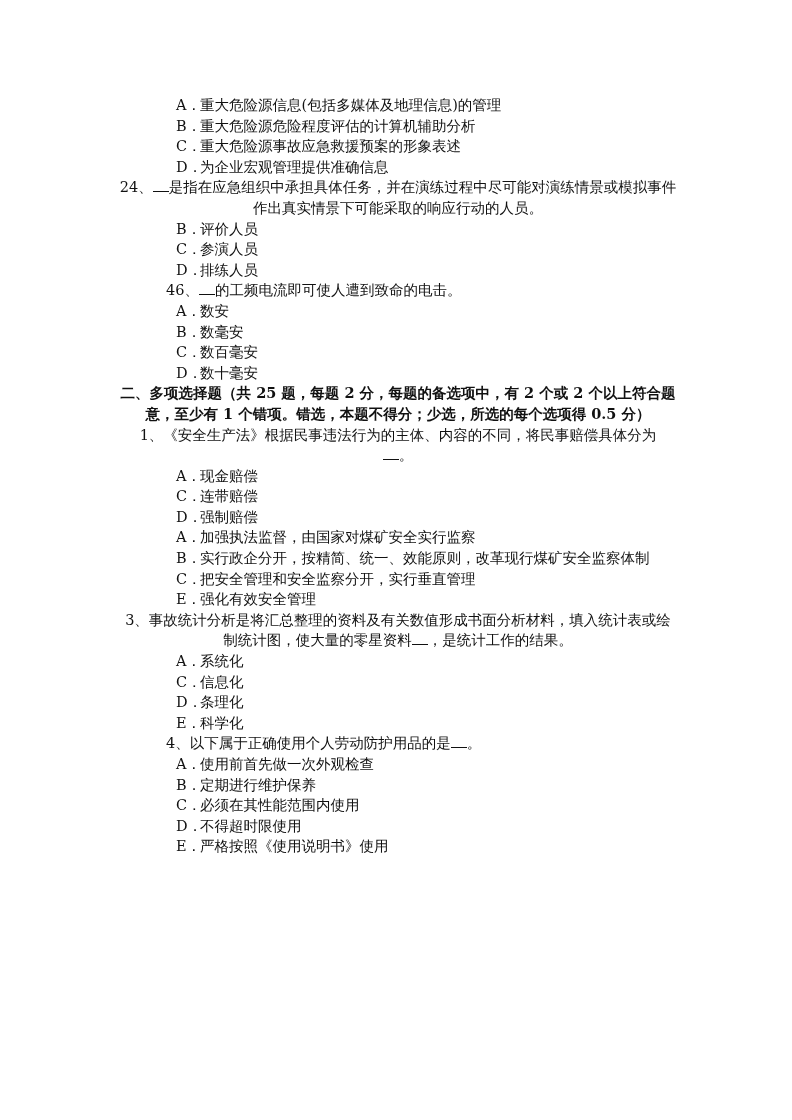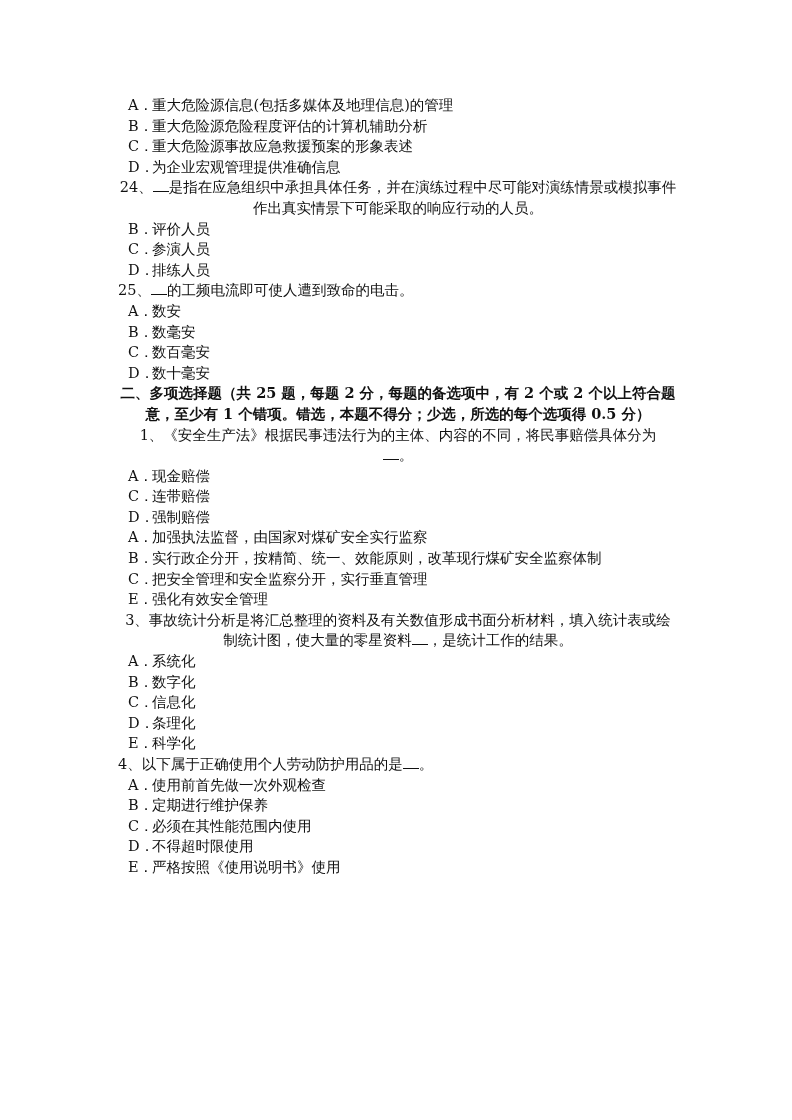--- a/index.html
+++ b/index.html
@@ -2,21 +2,21 @@
 <html><head>
 <meta charset="utf-8">
 <style>
   html, body { margin: 0; padding: 0; background: #ffffff; }
   body { width: 792px; height: 1120px; position: relative; overflow: hidden; }
   .page {
     position: absolute; left: 118px; top: 95px; width: 560px;
     font-family: "DejaVu Serif", "Liberation Serif", serif;
     font-size: 14.5px; line-height: 20.6px; color: #111;
   }
-  .line { white-space: nowrap; }
+  .line { white-space: nowrap; margin-left: 48px; }
   .wrap { white-space: normal; text-align: center; }
   .opt { padding-left: 10px; }
   .opt .lbl { display: inline-block; width: 24px; }
   .bold { font-weight: bold; }
   .blank { display: inline-block; width: 16px; border-bottom: 1.5px solid #111; height: 14px; vertical-align: baseline; }
 </style>
 </head>
 <body>
 
 <div class="page">
@@ -29,21 +29,21 @@
   </div>
 
   <div>
     <div class="wrap"><span>24、</span><span class="blank"></span><span>是指在应急组织中承担具体任务，并在演练过程中尽可能对演练情景或模拟事件作出真实情景下可能采取的响应行动的人员。</span></div>
     <div class="line opt"><span class="lbl">B．</span><span>评价人员</span></div>
     <div class="line opt"><span class="lbl">C．</span><span>参演人员</span></div>
     <div class="line opt"><span class="lbl">D．</span><span>排练人员</span></div>
   </div>
 
   <div>
-    <div class="line"><span>25、</span><span class="blank"></span><span>的工频电流即可使人遭到致命的电击。</span></div>
+    <div class="line"><span>46、</span><span class="blank"></span><span>的工频电流即可使人遭到致命的电击。</span></div>
     <div class="line opt"><span class="lbl">A．</span><span>数安</span></div>
     <div class="line opt"><span class="lbl">B．</span><span>数毫安</span></div>
     <div class="line opt"><span class="lbl">C．</span><span>数百毫安</span></div>
     <div class="line opt"><span class="lbl">D．</span><span>数十毫安</span></div>
   </div>
 
   <div class="wrap bold">二、多项选择题（共 25 题，每题 2 分，每题的备选项中，有 2 个或 2 个以上符合题意，至少有 1 个错项。错选，本题不得分；少选，所选的每个选项得 0.5 分）</div>
 
   <div>
     <div class="wrap"><span>1、</span><span>《安全生产法》根据民事违法行为的主体、内容的不同，将民事赔偿具体分为</span><br><span class="blank"></span><span>。</span></div>
@@ -55,21 +55,20 @@
   <div>
     <div class="line opt"><span class="lbl">A．</span><span>加强执法监督，由国家对煤矿安全实行监察</span></div>
     <div class="line opt"><span class="lbl">B．</span><span>实行政企分开，按精简、统一、效能原则，改革现行煤矿安全监察体制</span></div>
     <div class="line opt"><span class="lbl">C．</span><span>把安全管理和安全监察分开，实行垂直管理</span></div>
     <div class="line opt"><span class="lbl">E．</span><span>强化有效安全管理</span></div>
   </div>
 
   <div>
     <div class="wrap"><span>3、</span><span>事故统计分析是将汇总整理的资料及有关数值形成书面分析材料，填入统计表或绘制统计图，使大量的零星资料</span><span class="blank"></span><span>，是统计工作的结果。</span></div>
     <div class="line opt"><span class="lbl">A．</span><span>系统化</span></div>
-    <div class="line opt"><span class="lbl">B．</span><span>数字化</span></div>
     <div class="line opt"><span class="lbl">C．</span><span>信息化</span></div>
     <div class="line opt"><span class="lbl">D．</span><span>条理化</span></div>
     <div class="line opt"><span class="lbl">E．</span><span>科学化</span></div>
   </div>
 
   <div>
     <div class="line"><span>4、</span><span>以下属于正确使用个人劳动防护用品的是</span><span class="blank"></span><span>。</span></div>
     <div class="line opt"><span class="lbl">A．</span><span>使用前首先做一次外观检查</span></div>
     <div class="line opt"><span class="lbl">B．</span><span>定期进行维护保养</span></div>
     <div class="line opt"><span class="lbl">C．</span><span>必须在其性能范围内使用</span></div>

